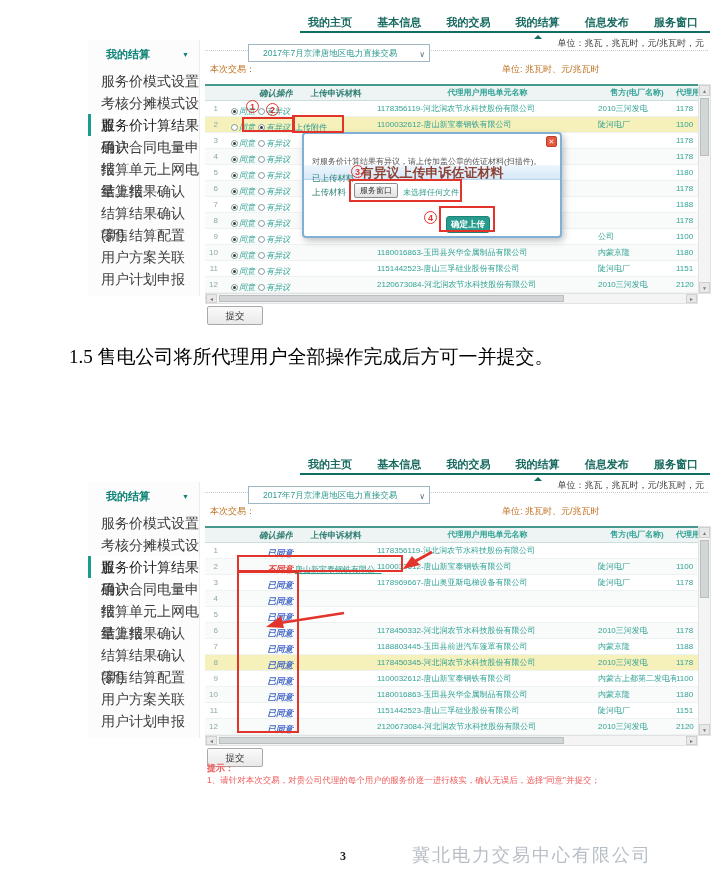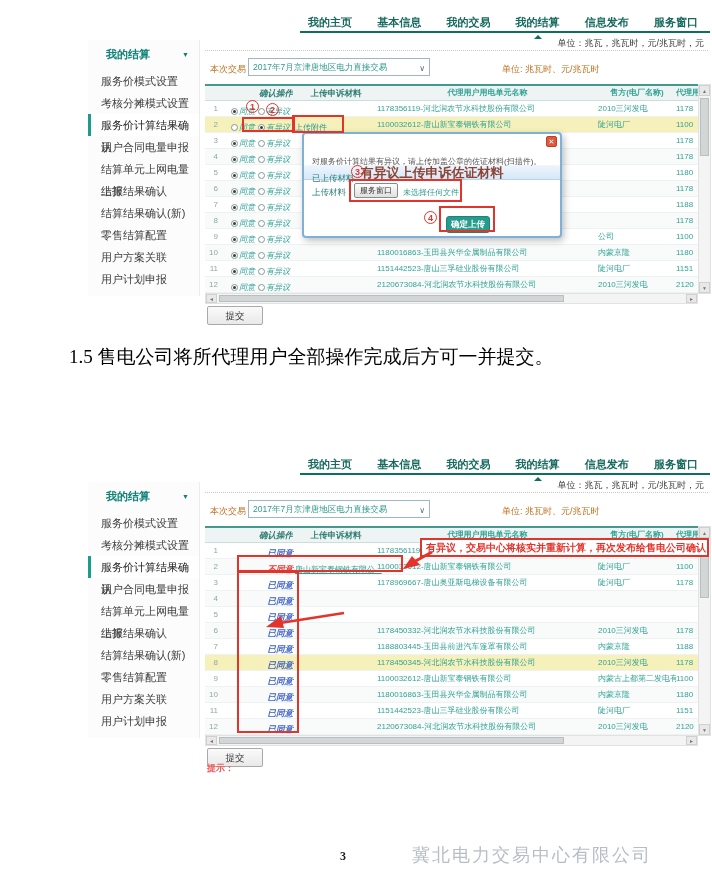--- a/index.html
+++ b/index.html
@@ -17,27 +17,27 @@
       border:4px solid transparent; border-bottom-color:#0e6e62; }
   .nav-line { position:absolute; left:300px; right:2px; top:31px; border-top:2px solid #0e6e62; }
   .unit-line { position:absolute; right:8px; top:37px; font-size:9px; color:#3a3a3a; }
   .dotline { position:absolute; left:205px; width:503px; top:50px; border-top:1px dotted #c5cbc9; }
 
   
   .sidebar { position:absolute; left:88px; top:40px; width:112px; height:256px; background:#fcfcfc; border-right:1px solid #ececec; }
   .side-head { height:20px; line-height:20px; margin-top:4px; padding-left:18px; color:#0c8276; font-weight:bold; font-size:11px; position:relative; cursor:pointer; }
   .side-caret { position:absolute; right:10px; top:1px; font-size:7px; color:#0c8276; }
   .side-items { margin-top:6px; }
-  .side-item { height:22px; line-height:22px; padding-left:13px; font-size:11px; color:#3c3c3c; cursor:pointer; background:#fcfcfc; }
+  .side-item { height:22px; line-height:22px; padding-left:13px; font-size:14px; color:#3c3c3c; cursor:pointer; background:#fcfcfc; }
   .side-item.active { background:#fff; border-left:3px solid #1a9c8f; padding-left:10px; color:#222; }
 
   
   .flabel { position:absolute; left:210px; top:63px; font-size:9px; color:#c0701f; }
-  .fselect { position:absolute; left:248px; top:58px; width:182px; height:18px; border:1px solid #9fb6c4; background:#fff;
-             font-size:8.5px; color:#2f9a8e; line-height:16px; padding-left:4px; cursor:pointer; }
+  .fselect { position:absolute; left:248px; top:44px; width:182px; height:18px; border:1px solid #9fb6c4; background:#fff;
+             font-size:8.5px; color:#2f9a8e; line-height:16px; padding-left:14px; cursor:pointer; }
   .sel-caret { position:absolute; right:4px; top:2px; font-size:8px; color:#55707c; }
   .funit { position:absolute; left:502px; top:63px; font-size:9px; color:#c0701f; }
 
   
   .thead { position:absolute; left:205px; top:84px; width:493px; height:17px; background:#eef4f3;
            border-top:2px solid #44988d; border-bottom:1px solid #cadfdc; display:flex; }
   .th { font-size:8.5px; font-weight:bold; color:#2f7e74; text-align:center; line-height:14px;
         overflow:hidden; white-space:nowrap; }
   .rows { position:absolute; left:205px; top:101px; width:493px; }
   .trow { height:16px; display:flex; align-items:center; border-bottom:1px solid #ecf3f2; background:#fff; }
@@ -451,27 +451,27 @@
     <span class="sbtn s-bot">▼</span>
   </div>
   <div class="hscroll">
     <span class="sbtn s-left">◄</span>
     <div class="hthumb"></div>
     <span class="sbtn s-right">►</span>
   </div>
 
   <div class="submit">提交</div>
 
-  <div class="note note1">有异议，交易中心将核实并重新计算，再次发布给售电公司确认</div>
   <div class="redbox" style="left:237px; top:113px; width:166px; height:17px;"></div>
   <div class="redbox" style="left:237px; top:129px; width:62px; height:162px;"></div>
   <svg class="arrows" width="712" height="348" viewBox="0 0 712 348">
     <line x1="432" y1="110" x2="412" y2="121" stroke="#e3342c" stroke-width="3"></line>
     <polygon points="403,127 412,114 420,123" fill="#e3342c"></polygon>
     <line x1="344" y1="171" x2="280" y2="181" stroke="#e3342c" stroke-width="2.5"></line>
     <polygon points="266,185 281,174 284,186" fill="#e3342c"></polygon>
   </svg>
 
   <div class="tips-title">提示：</div>
+  <div class="tips-line">1、请针对本次交易，对贵公司代理的每个用户的服务价逐一进行核实，确认无误后，选择“同意”并提交；</div>
 </div>
 
 <span class="pageno">3</span>
 <span class="company">冀北电力交易中心有限公司</span>
 
 </body></html>

